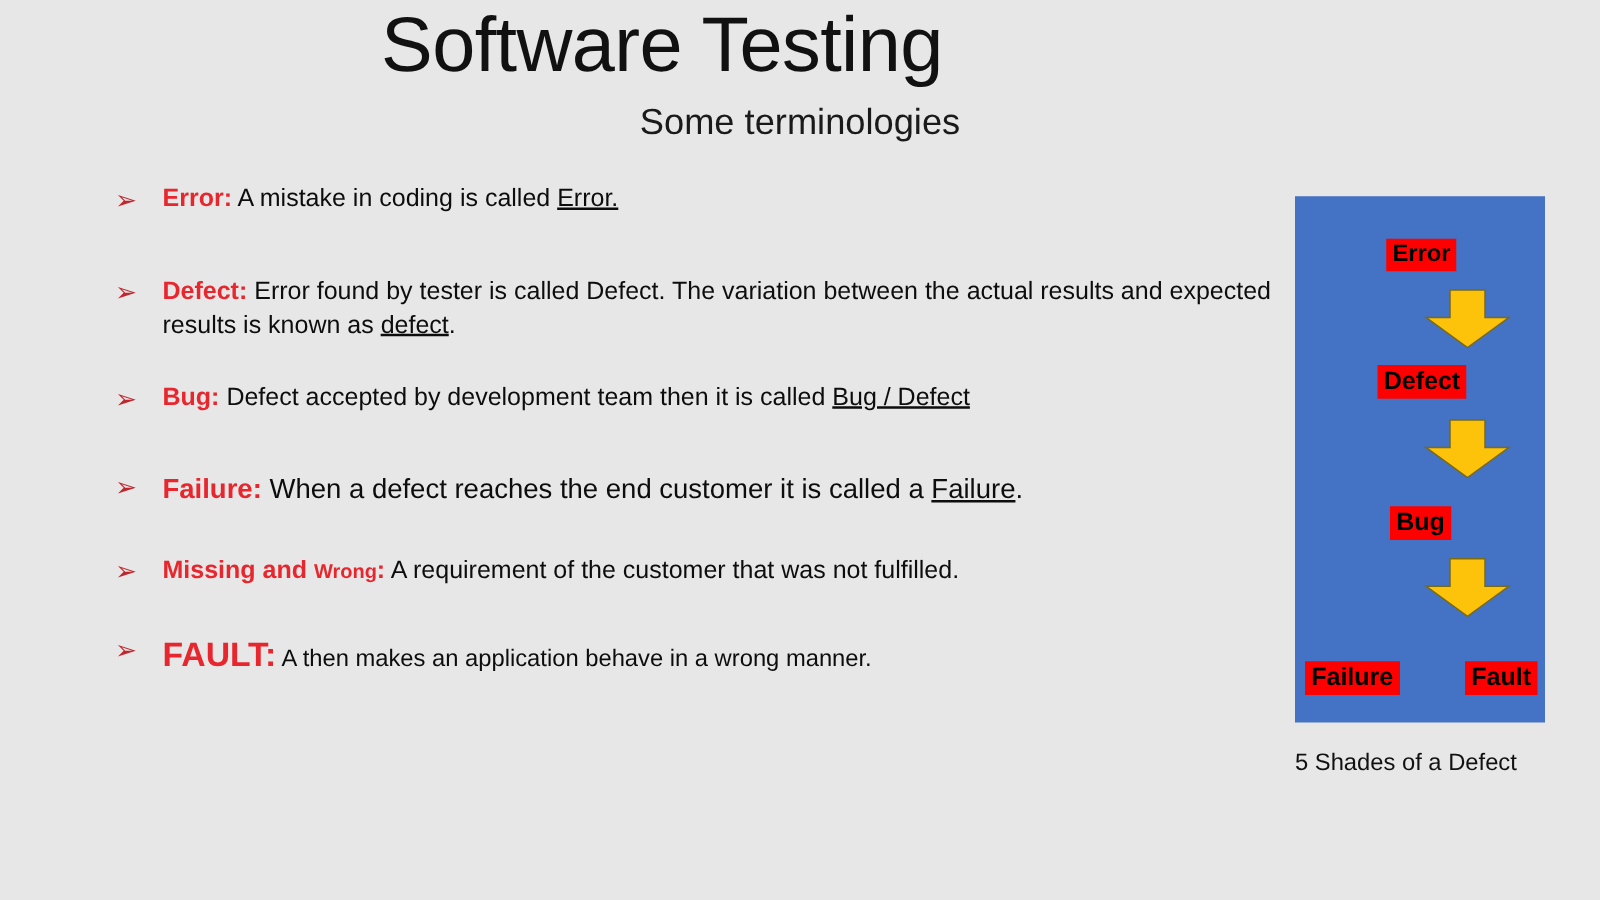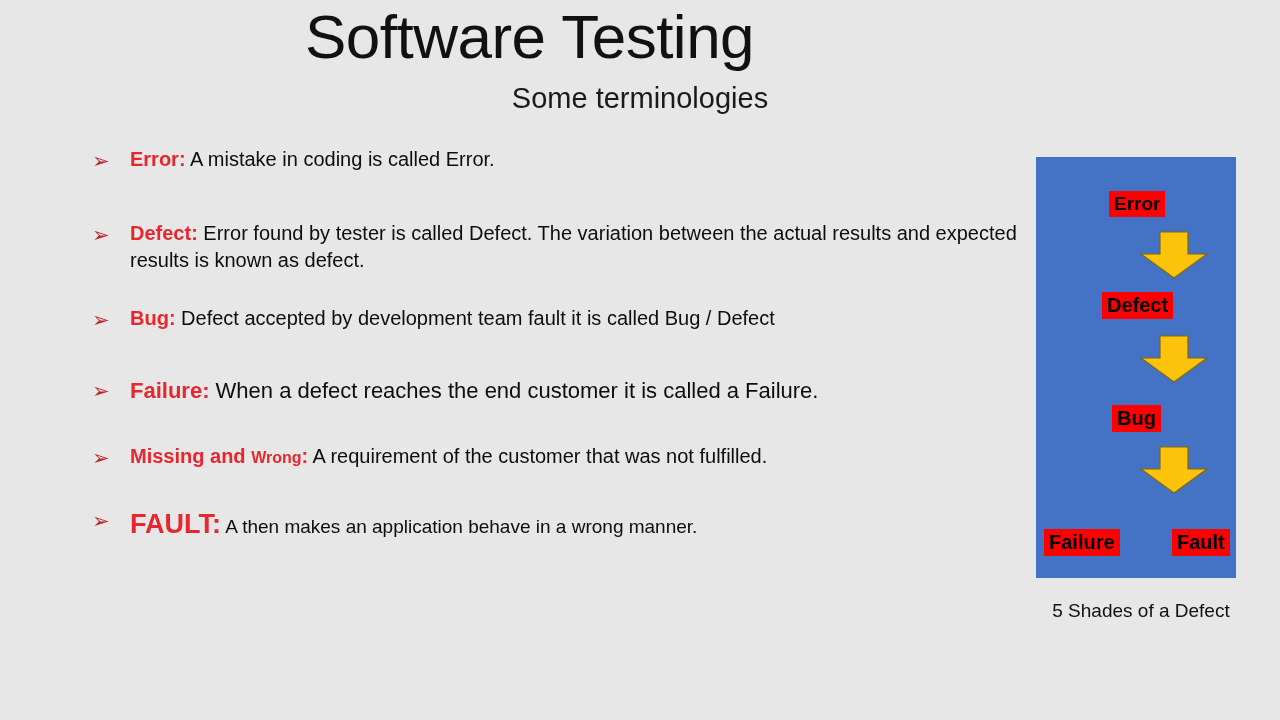--- a/index.html
+++ b/index.html
@@ -62,20 +62,21 @@
   }
   .term {
     color: #e8262d;
     font-weight: 700;
   }
   .term-colon {
     color: #e8262d;
     font-weight: 700;
   }
   .u {
+    text-decoration: underline;
   }
 
   .row-error      { font-size: 20px; margin-bottom: 46px; }
   .row-defect     { font-size: 20px; margin-bottom: 30px; }
   .row-bug        { font-size: 20px; margin-bottom: 44px; }
   .row-failure    { font-size: 22px; margin-bottom: 36px; }
   .row-missing    { font-size: 20px; margin-bottom: 36px; }
   .row-fault      { font-size: 19px; }
 
   .row-failure .bullet-marker,
@@ -119,21 +120,20 @@
   }
   .arrow-1 { left: 102px; top: 73px; }
   .arrow-2 { left: 102px; top: 177px; }
   .arrow-3 { left: 102px; top: 288px; }
 
   .panel-caption {
     position: absolute;
     left: 1036px;
     top: 600px;
     width: 210px;
-    text-align: center;
     font-size: 19px;
     color: #111111;
   }
 </style>
 </head>
 <body>
 
 <div class="slide-title">Software Testing</div>
 <div class="slide-subtitle">Some terminologies</div>
 
@@ -141,21 +141,21 @@
 
   <div class="bullet-row row-error">
     <span class="bullet-marker">➢</span><span class="term">Error</span><span class="term-colon">:</span><span> A mistake in coding is called </span><span class="u">Error.</span><span></span>
   </div>
 
   <div class="bullet-row row-defect">
     <span class="bullet-marker">➢</span><span class="term">Defect</span><span class="term-colon">:</span><span> Error found by tester is called Defect. The variation between the actual results and expected results is known as </span><span class="u">defect</span><span>.</span>
   </div>
 
   <div class="bullet-row row-bug">
-    <span class="bullet-marker">➢</span><span class="term">Bug</span><span class="term-colon">:</span><span> Defect accepted by development team fault it is called </span><span class="u">Bug / Defect</span><span></span>
+    <span class="bullet-marker">➢</span><span class="term">Bug</span><span class="term-colon">:</span><span> Defect accepted by development team then it is called </span><span class="u">Bug / Defect</span><span></span>
   </div>
 
   <div class="bullet-row row-failure">
     <span class="bullet-marker">➢</span><span class="term">Failure</span><span class="term-colon">:</span><span> When a defect reaches the end customer it is called a </span><span class="u">Failure</span><span>.</span>
   </div>
 
   <div class="bullet-row row-missing">
     <span class="bullet-marker">➢</span><span class="term term-big">Missing and </span><span class="term term-small">Wrong</span><span class="term-colon">:</span><span> A requirement of the customer that was not fulfilled.</span>
   </div>
 

